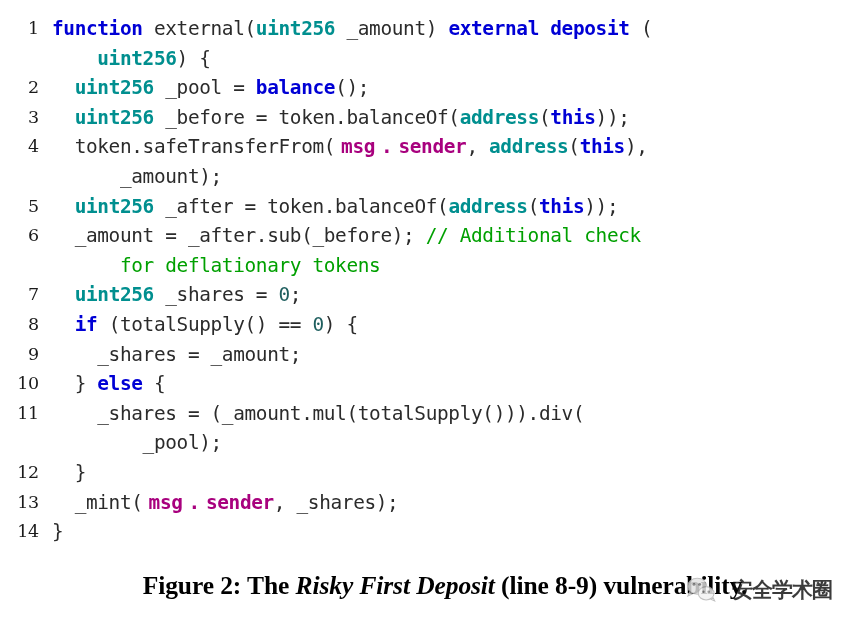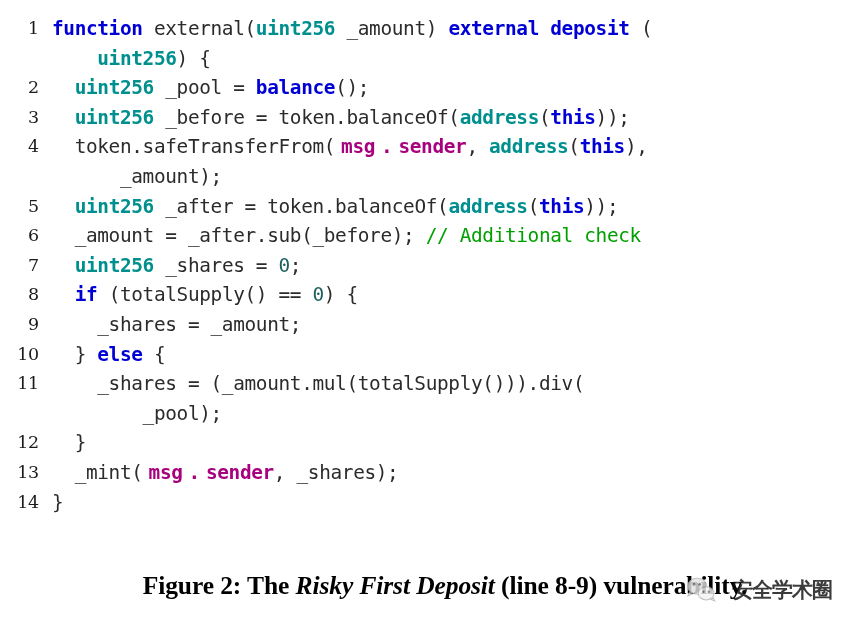--- a/index.html
+++ b/index.html
@@ -121,20 +121,21 @@
 
   <div id="code-listing">
       <div class="code-row"><span class="line-no">1</span><span class="code-text"><span class="tok-kw">function</span><span class="tok-plain"> external(</span><span class="tok-type">uint256</span><span class="tok-plain"> _amount) </span><span class="tok-kw">external</span><span class="tok-plain"> </span><span class="tok-kw">deposit</span><span class="tok-plain"> (</span></span></div>
       <div class="code-row"><span class="line-no"></span><span class="code-text"><span class="tok-plain">    </span><span class="tok-type">uint256</span><span class="tok-plain">) {</span></span></div>
       <div class="code-row"><span class="line-no">2</span><span class="code-text"><span class="tok-plain">  </span><span class="tok-type">uint256</span><span class="tok-plain"> _pool = </span><span class="tok-fn">balance</span><span class="tok-plain">();</span></span></div>
       <div class="code-row"><span class="line-no">3</span><span class="code-text"><span class="tok-plain">  </span><span class="tok-type">uint256</span><span class="tok-plain"> _before = token.balanceOf(</span><span class="tok-type">address</span><span class="tok-plain">(</span><span class="tok-kw">this</span><span class="tok-plain">));</span></span></div>
       <div class="code-row"><span class="line-no">4</span><span class="code-text"><span class="tok-plain">  token.safeTransferFrom(</span><span class="tok-builtin">msg</span><span class="tok-builtin">.</span><span class="tok-builtin">sender</span><span class="tok-plain">, </span><span class="tok-type">address</span><span class="tok-plain">(</span><span class="tok-kw">this</span><span class="tok-plain">),</span></span></div>
       <div class="code-row"><span class="line-no"></span><span class="code-text"><span class="tok-plain">      _amount);</span></span></div>
       <div class="code-row"><span class="line-no">5</span><span class="code-text"><span class="tok-plain">  </span><span class="tok-type">uint256</span><span class="tok-plain"> _after = token.balanceOf(</span><span class="tok-type">address</span><span class="tok-plain">(</span><span class="tok-kw">this</span><span class="tok-plain">));</span></span></div>
       <div class="code-row"><span class="line-no">6</span><span class="code-text"><span class="tok-plain">  _amount = _after.sub(_before); </span><span class="tok-comment">// Additional check</span></span></div>
+      <div class="code-row"><span class="line-no"></span><span class="code-text"><span class="tok-plain">      </span><span class="tok-comment">for deflationary tokens</span></span></div>
       <div class="code-row"><span class="line-no">7</span><span class="code-text"><span class="tok-plain">  </span><span class="tok-type">uint256</span><span class="tok-plain"> _shares = </span><span class="tok-num">0</span><span class="tok-plain">;</span></span></div>
       <div class="code-row"><span class="line-no">8</span><span class="code-text"><span class="tok-plain">  </span><span class="tok-kw">if</span><span class="tok-plain"> (totalSupply() == </span><span class="tok-num">0</span><span class="tok-plain">) {</span></span></div>
       <div class="code-row"><span class="line-no">9</span><span class="code-text"><span class="tok-plain">    _shares = _amount;</span></span></div>
       <div class="code-row"><span class="line-no">10</span><span class="code-text"><span class="tok-plain">  } </span><span class="tok-kw">else</span><span class="tok-plain"> {</span></span></div>
       <div class="code-row"><span class="line-no">11</span><span class="code-text"><span class="tok-plain">    _shares = (_amount.mul(totalSupply())).div(</span></span></div>
       <div class="code-row"><span class="line-no"></span><span class="code-text"><span class="tok-plain">        _pool);</span></span></div>
       <div class="code-row"><span class="line-no">12</span><span class="code-text"><span class="tok-plain">  }</span></span></div>
       <div class="code-row"><span class="line-no">13</span><span class="code-text"><span class="tok-plain">  _mint(</span><span class="tok-builtin">msg</span><span class="tok-builtin">.</span><span class="tok-builtin">sender</span><span class="tok-plain">, _shares);</span></span></div>
       <div class="code-row"><span class="line-no">14</span><span class="code-text"><span class="tok-plain">}</span></span></div>
     </div>

